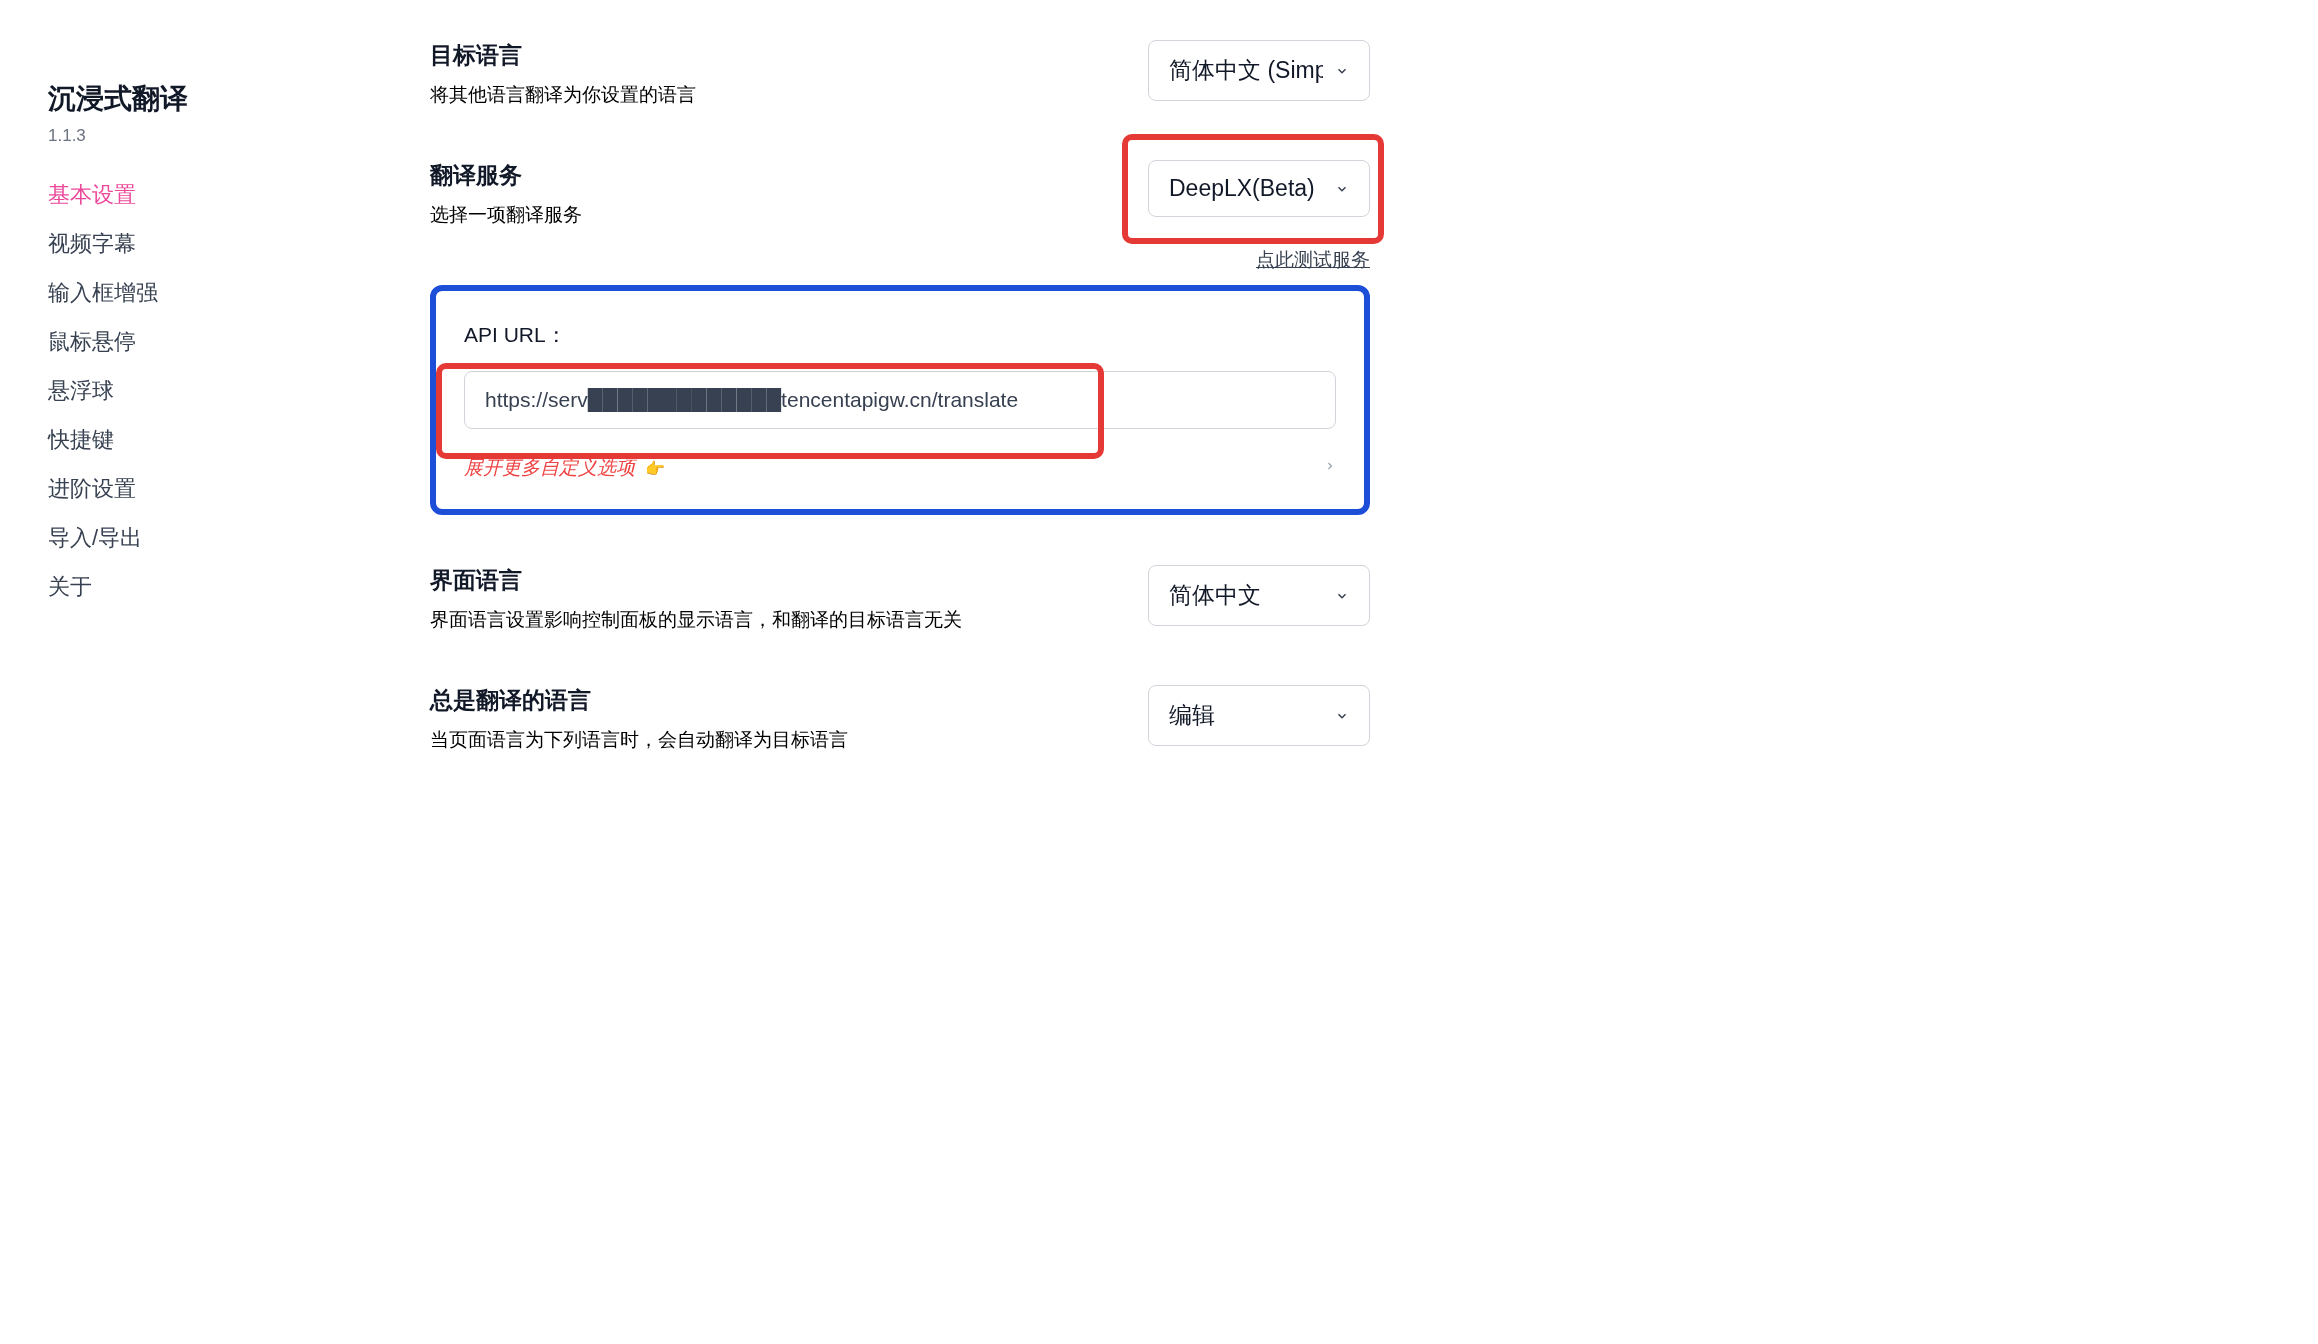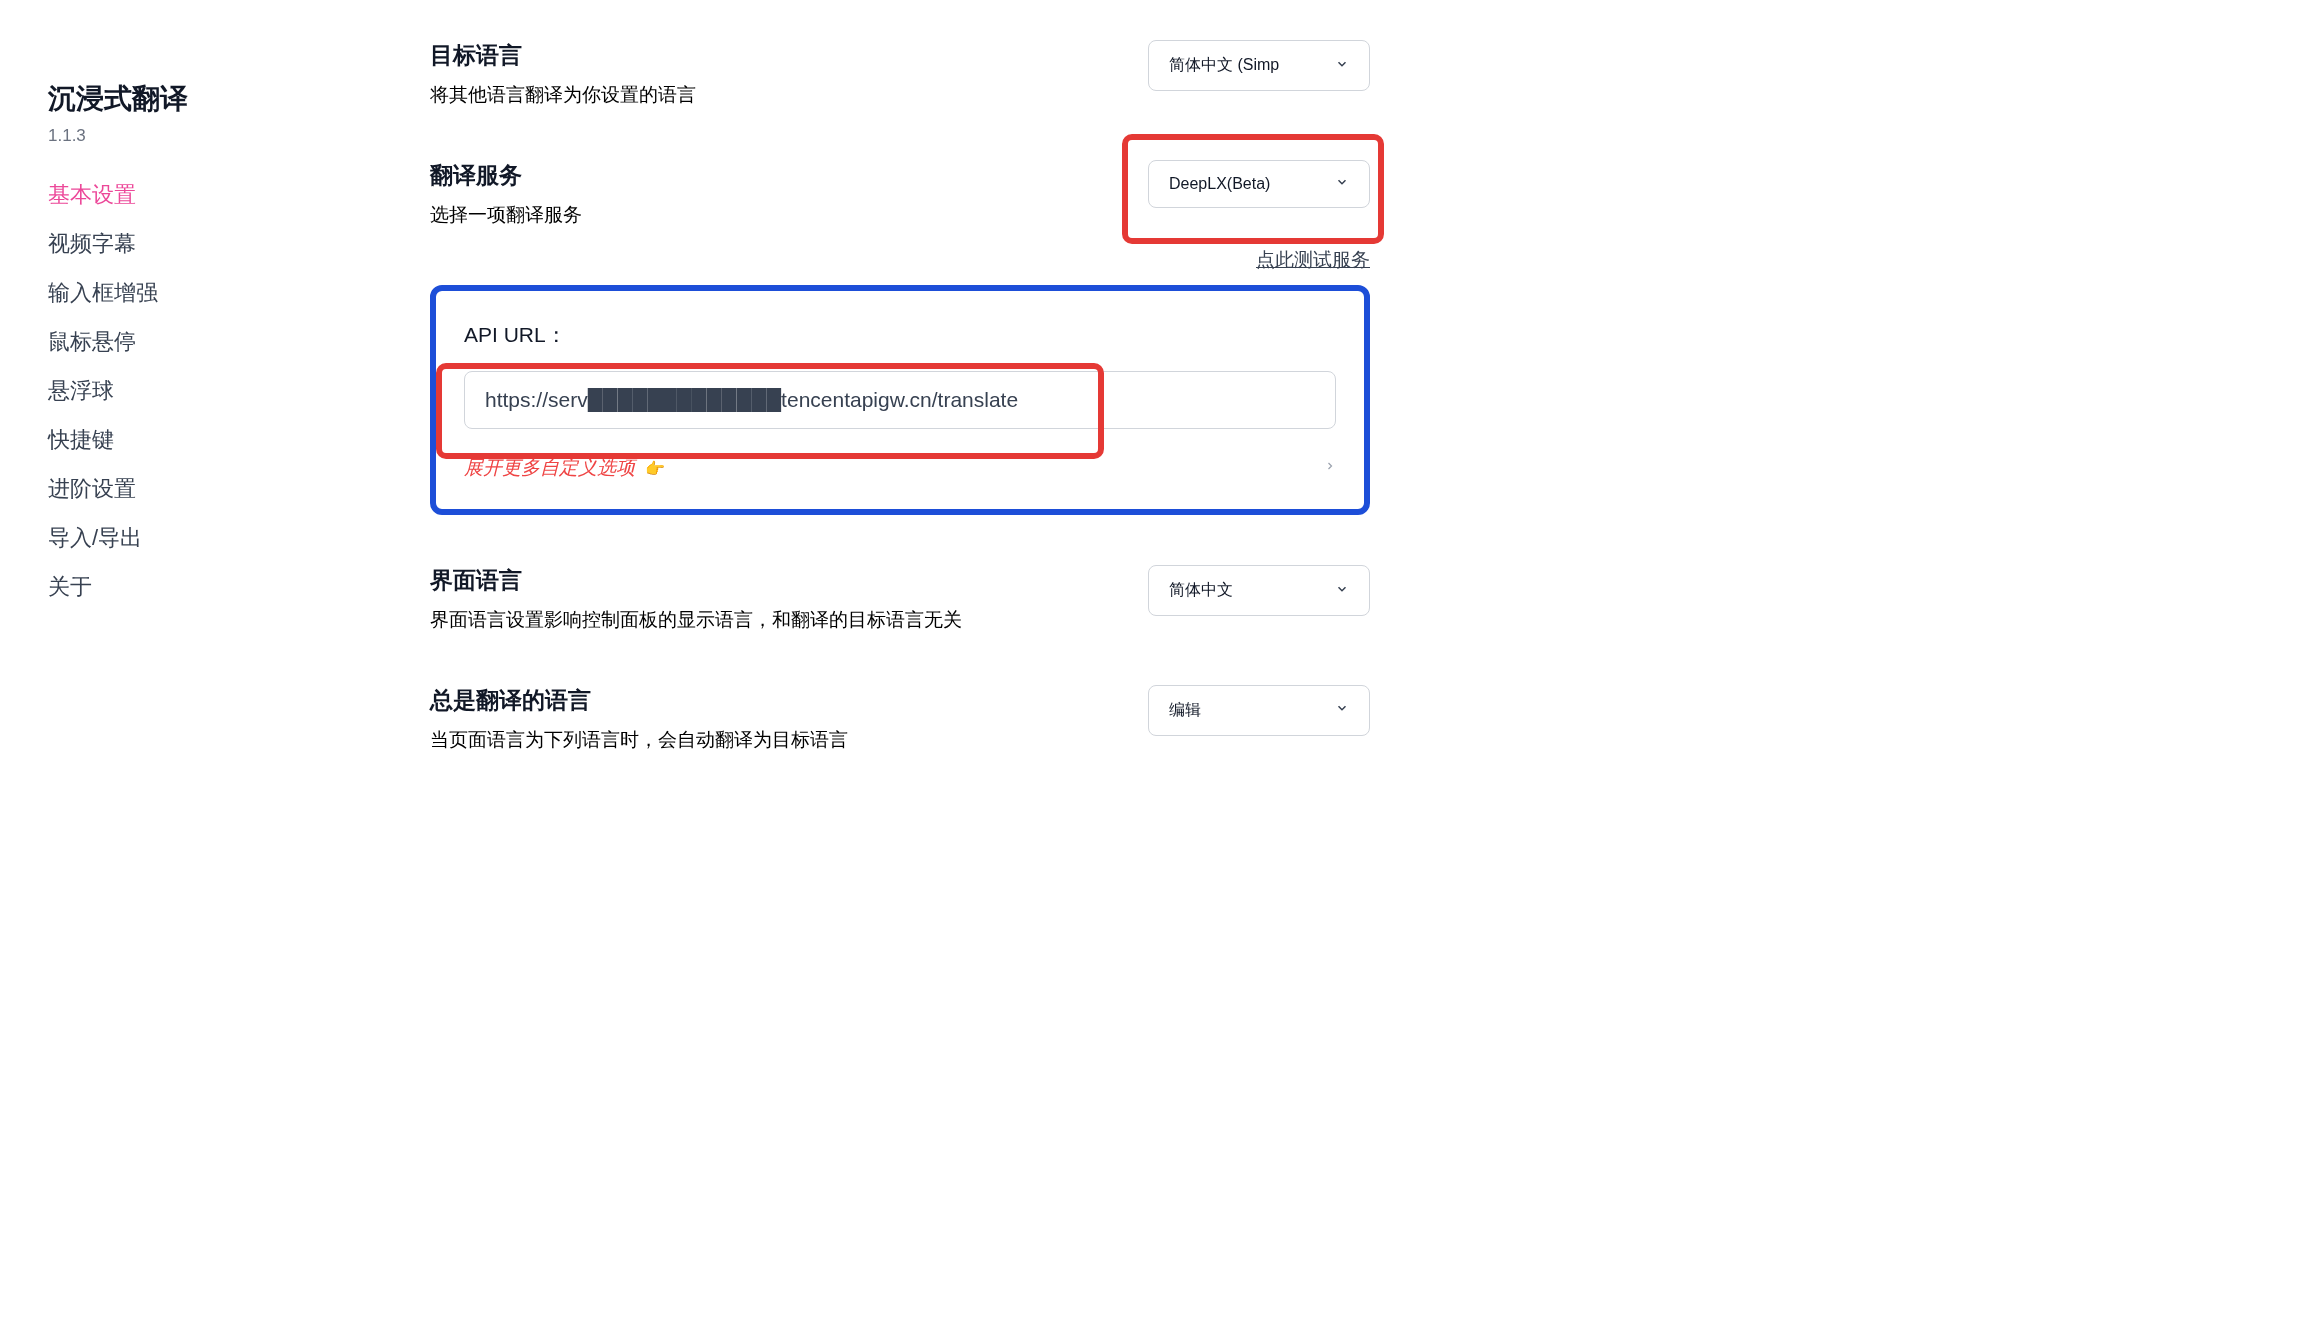--- a/index.html
+++ b/index.html
@@ -70,21 +70,21 @@
     }
     .select {
       display: flex;
       align-items: center;
       justify-content: space-between;
       border: 1px solid #d1d5db;
       border-radius: 8px;
       padding: 14px 20px;
       min-width: 222px;
       width: 222px;
-      font-size: 16px;
+      font-size: 23px;
       color: #111827;
       cursor: pointer;
       background: #fff;
       white-space: nowrap;
       overflow: hidden;
     }
     .select-text { overflow: hidden; text-overflow: clip; white-space: nowrap; }
     .chevron {
       flex-shrink: 0;
       margin-left: 12px;

